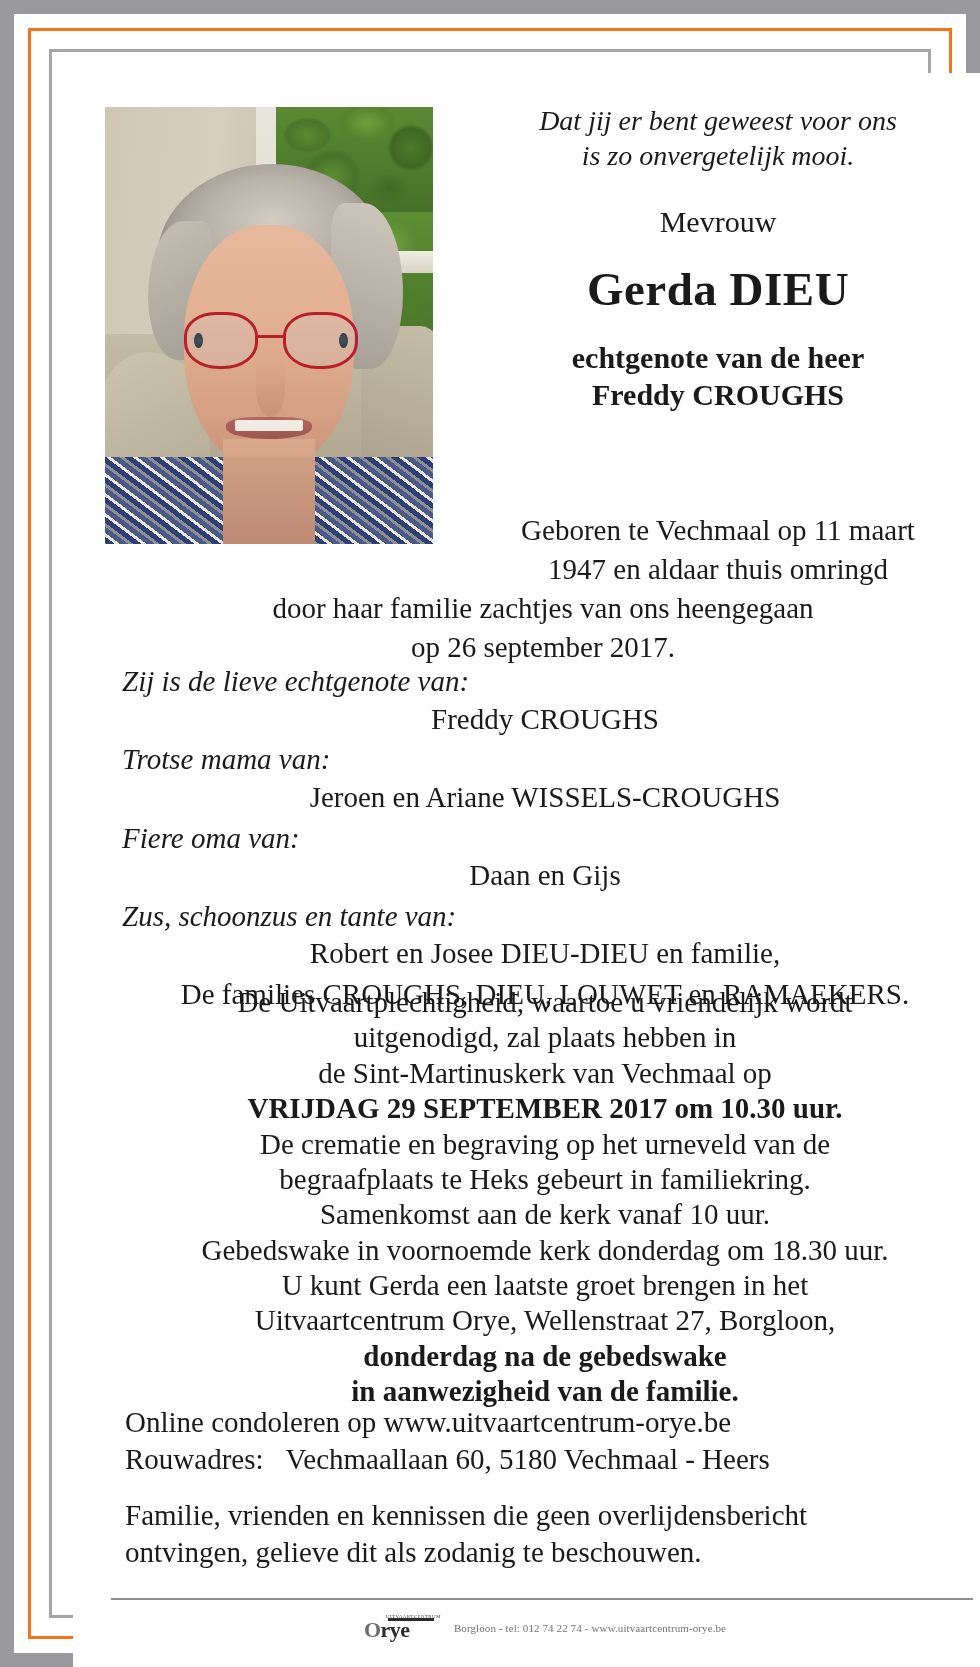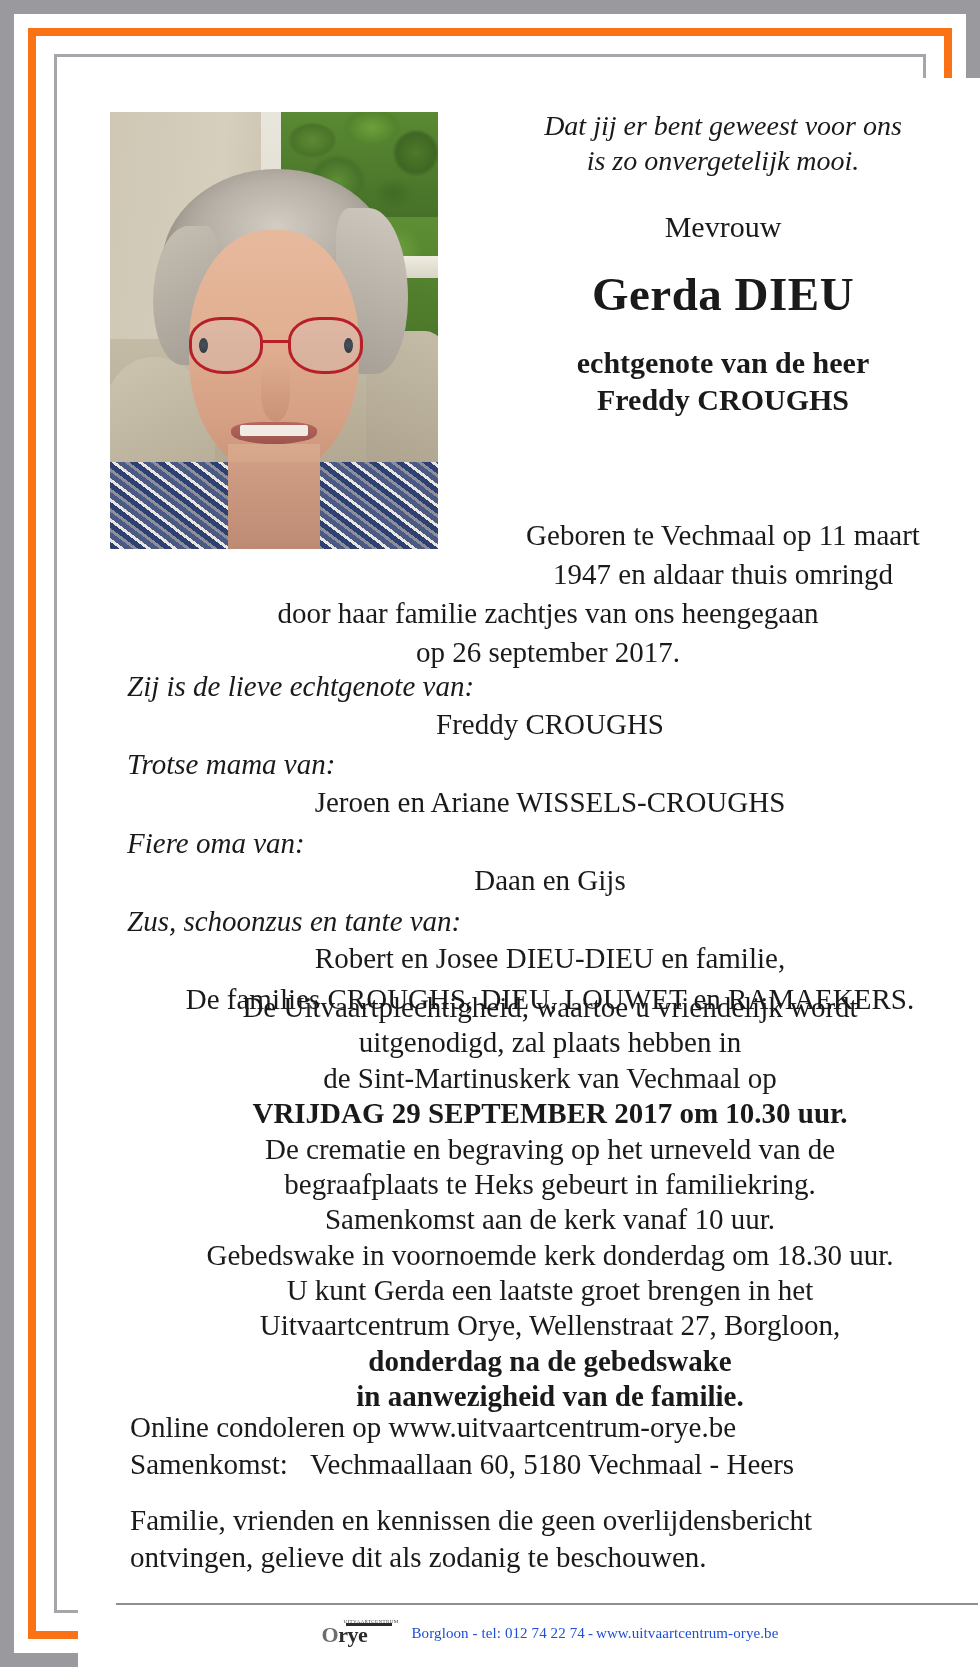--- a/index.html
+++ b/index.html
@@ -23,21 +23,21 @@
     height: 1667px;
     box-sizing: border-box;
     border: 14px solid #9a9a9e;
     background: #ffffff;
   }
   #card-inner {
     position: absolute;
     left: 14px; top: 14px;
     right: 14px; bottom: 14px;
     box-sizing: border-box;
-    border: 8px solid #f97316;
+    border: 3px solid #f97316;
     background: #ffffff;
   }
   #card-rule {
     position: absolute;
     left: 18px; top: 18px;
     right: 18px; bottom: 18px;
     box-sizing: border-box;
     border: 3px solid #a6a6aa;
     background: #ffffff;
   }
@@ -347,24 +347,24 @@
   }
   .logo-bar {
     position: absolute;
     left: 24px;
     top: 4px;
     width: 46px;
     height: 3px;
     background: #2b2b2b;
   }
   #footer-text {
-    font-size: 15px;
+    font-size: 11px;
     letter-spacing: 0.1px;
     white-space: nowrap;
-    color: #1d4ed8;
+    color: #737373;
   }
   .fsep { display: inline-block; padding: 0 3px; }
 </style>
 </head>
 <body>
 
 <div id="card">
   <div id="card-inner">
     <div id="card-rule">
 
@@ -441,21 +441,21 @@
           <p>Gebedswake in voornoemde kerk donderdag om 18.30 uur.</p>
           <p>U kunt Gerda een laatste groet brengen in het</p>
           <p>Uitvaartcentrum Orye, Wellenstraat 27, Borgloon,</p>
           <p class="bold">donderdag na de gebedswake</p>
           <p class="bold">in aanwezigheid van de familie.</p>
         </div>
 
         <div id="condolence">
           <p>Online condoleren op www.uitvaartcentrum-orye.be</p>
           <p>
-            <span>Samenkomst:</span><span class="rouw-gap"></span><span>Vechmaallaan 60, 5180 Vechmaal - Heers</span>
+            <span>Rouwadres:</span><span class="rouw-gap"></span><span>Vechmaallaan 60, 5180 Vechmaal - Heers</span>
           </p>
         </div>
 
         <div id="notice">
           <p>Familie, vrienden en kennissen die geen overlijdensbericht</p>
           <p>ontvingen, gelieve dit als zodanig te beschouwen.</p>
         </div>
 
         <div id="footer-rule"></div>
         <div id="footer">

